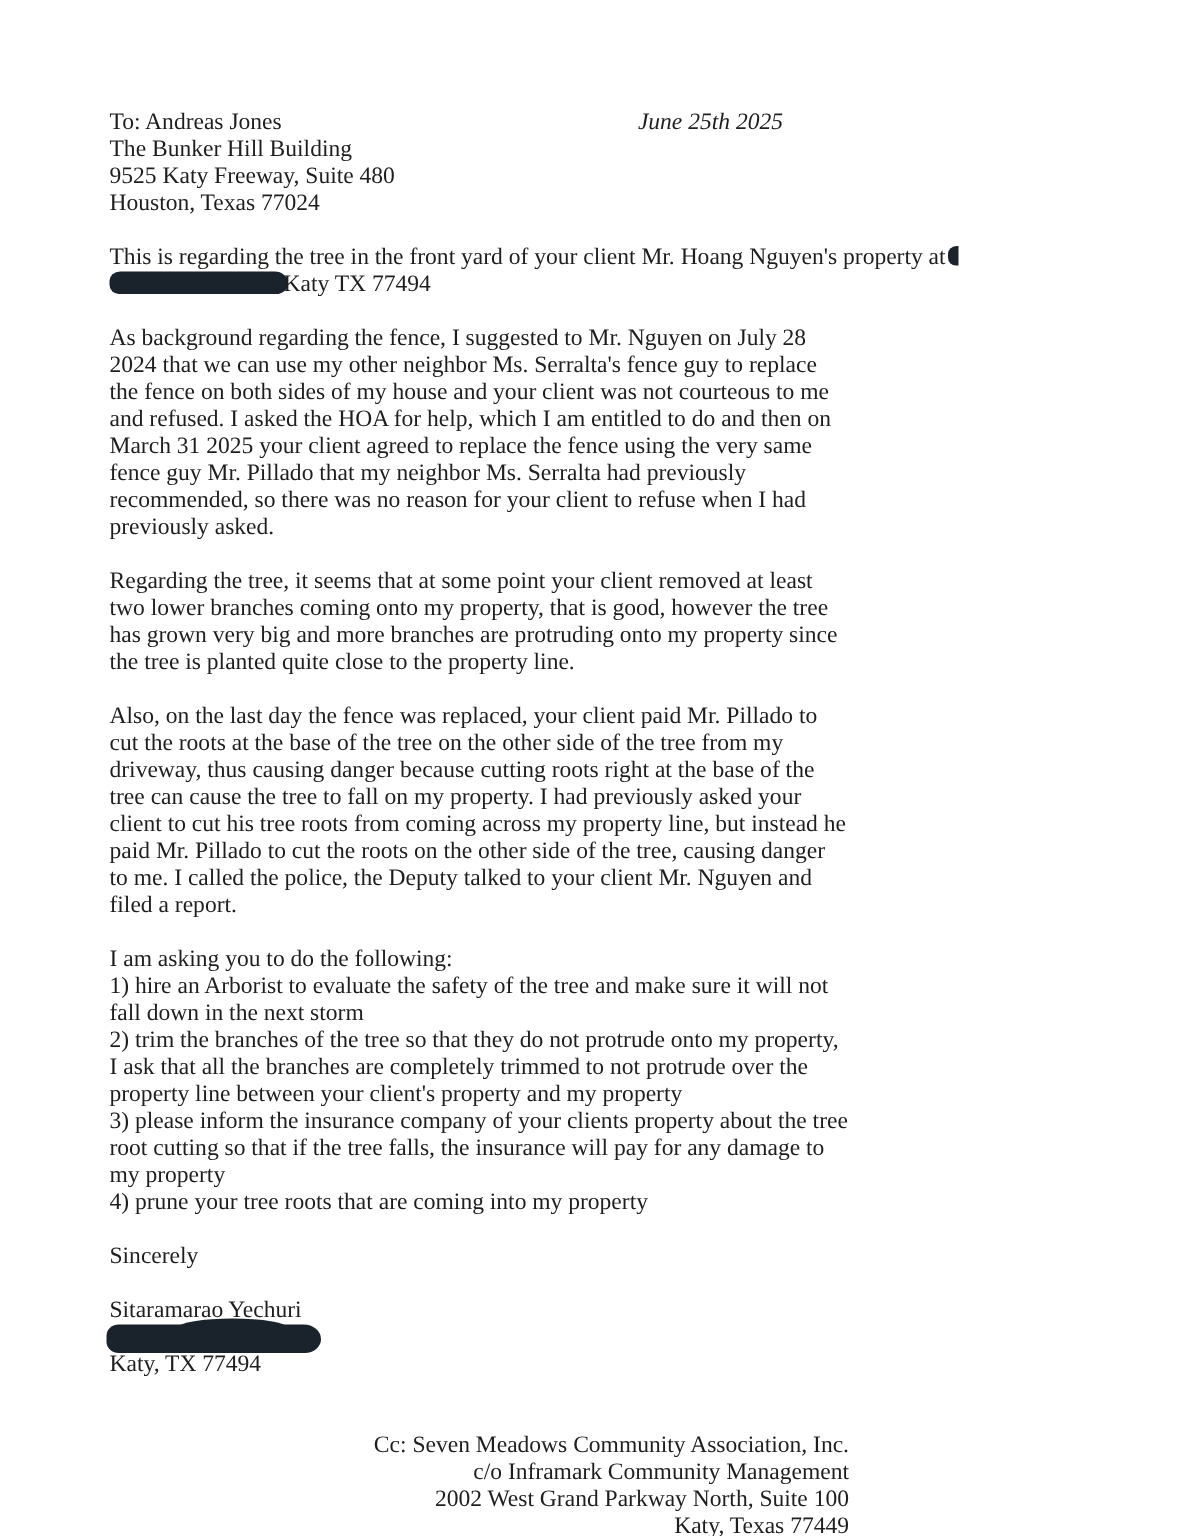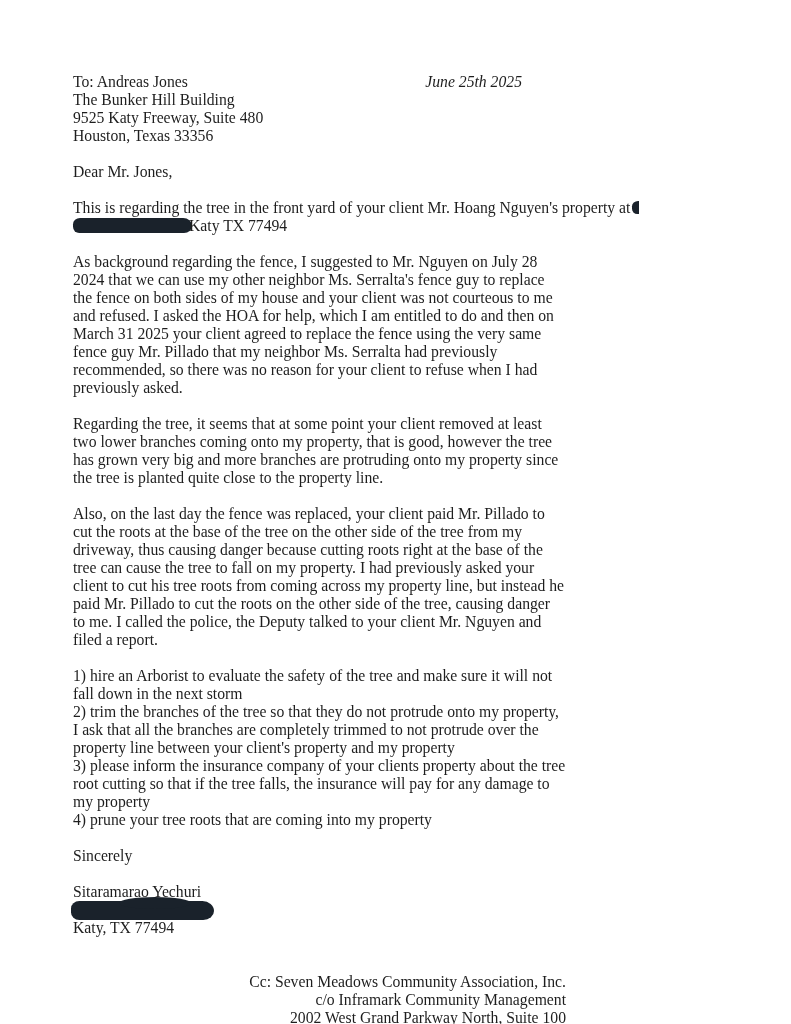--- a/index.html
+++ b/index.html
@@ -67,35 +67,35 @@
 
 <div class="page">
 
   <div class="block">
     <div class="header-row">
       <span>To: Andreas Jones</span>
       <span class="date-cell">June 25th 2025</span>
     </div>
     <div>The Bunker Hill Building</div>
     <div>9525 Katy Freeway, Suite 480</div>
-    <div>Houston, Texas 33356</div>
+    <div>Houston, Texas 77024</div>
   </div>
 
-  <p class="block">Dear Mr. Jones,</p>
 
   <p class="block">
     <span class="subject-line1"><span>This is regarding the tree in the front yard of your client Mr. Hoang Nguyen's property at</span><span class="redact redact-1"></span></span><br>
     <span class="redact redact-2"></span><span>Katy TX 77494</span>
   </p>
 
   <p class="block">As background regarding the fence, I suggested to Mr. Nguyen on July 28 2024 that we can use my other neighbor Ms. Serralta's fence guy to replace the fence on both sides of my house and your client was not courteous to me and refused. I asked the HOA for help, which I am entitled to do and then on March 31 2025 your client agreed to replace the fence using the very same fence guy Mr. Pillado that my neighbor Ms. Serralta had previously recommended, so there was no reason for your client to refuse when I had previously asked.</p>
   <p class="block">Regarding the tree, it seems that at some point your client removed at least two lower branches coming onto my property, that is good, however the tree has grown very big and more branches are protruding onto my property since the tree is planted quite close to the property line.</p>
   <p class="block">Also, on the last day the fence was replaced, your client paid Mr. Pillado to cut the roots at the base of the tree on the other side of the tree from my driveway, thus causing danger because cutting roots right at the base of the tree can cause the tree to fall on my property. I had previously asked your client to cut his tree roots from coming across my property line, but instead he paid Mr. Pillado to cut the roots on the other side of the tree, causing danger to me.  I called the police, the Deputy talked to your client Mr. Nguyen and filed a report.</p>
 
   <div class="block">
+    <div>I am asking you to do the following:</div>
     <div>1) hire an Arborist to evaluate the safety of the tree and make sure it will not fall down in the next storm</div>
     <div>2) trim the branches of the tree so that they do not protrude onto my property, I ask that all the branches are completely trimmed to not protrude over the property line between your client's property and my property</div>
     <div>3) please inform the insurance company of your clients property about the tree root cutting so that if the tree falls, the insurance will pay for any damage to my property</div>
     <div>4) prune your tree roots that are coming into my property</div>
   </div>
 
   <p class="block">Sincerely</p>
 
   <div class="sig-block">
     <div>Sitaramarao Yechuri</div>

